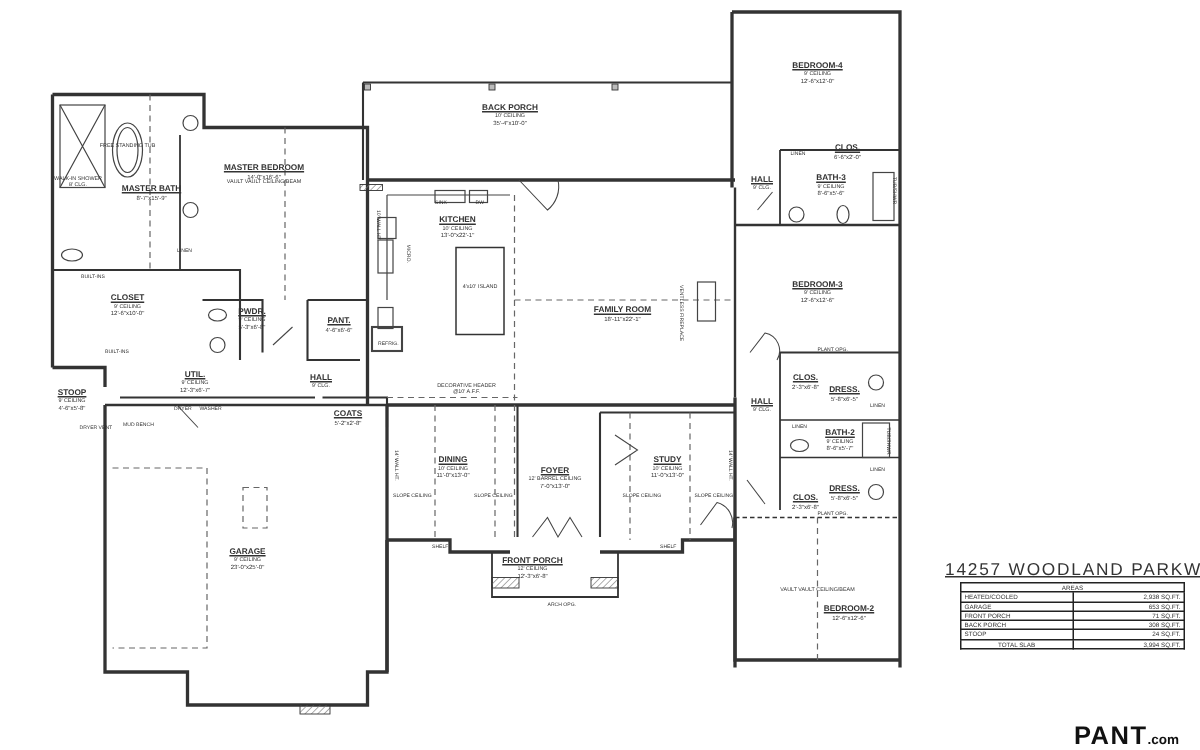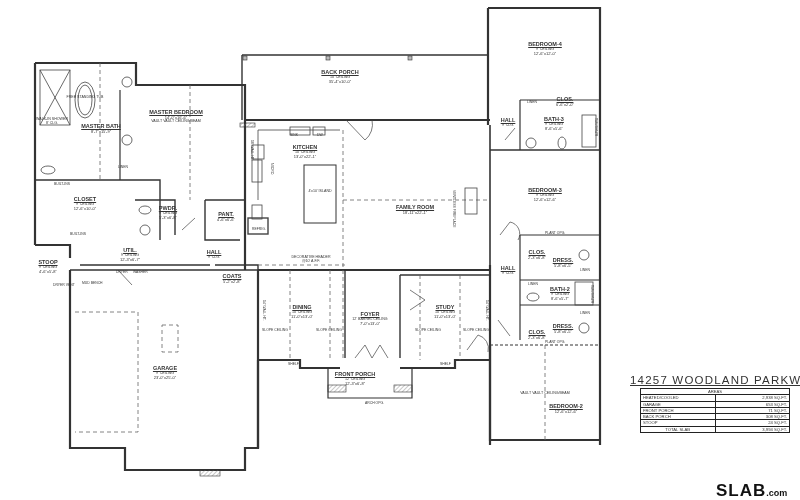--- a/index.html
+++ b/index.html
@@ -361,13 +361,13 @@
     <td class="k">STOOP</td>
     <td class="v">24 SQ.FT.</td>
   </tr>
   <tr class="total">
     <td class="k">TOTAL SLAB</td>
     <td class="v">3,994 SQ.FT.</td>
   </tr>
 </tbody>
   </table>
 
-<div id="logo"><span>SLAB</span><span class="dom">.com</span></div>
+<div id="logo"><span>PANT</span><span class="dom">.com</span></div>
 
 </body></html>

